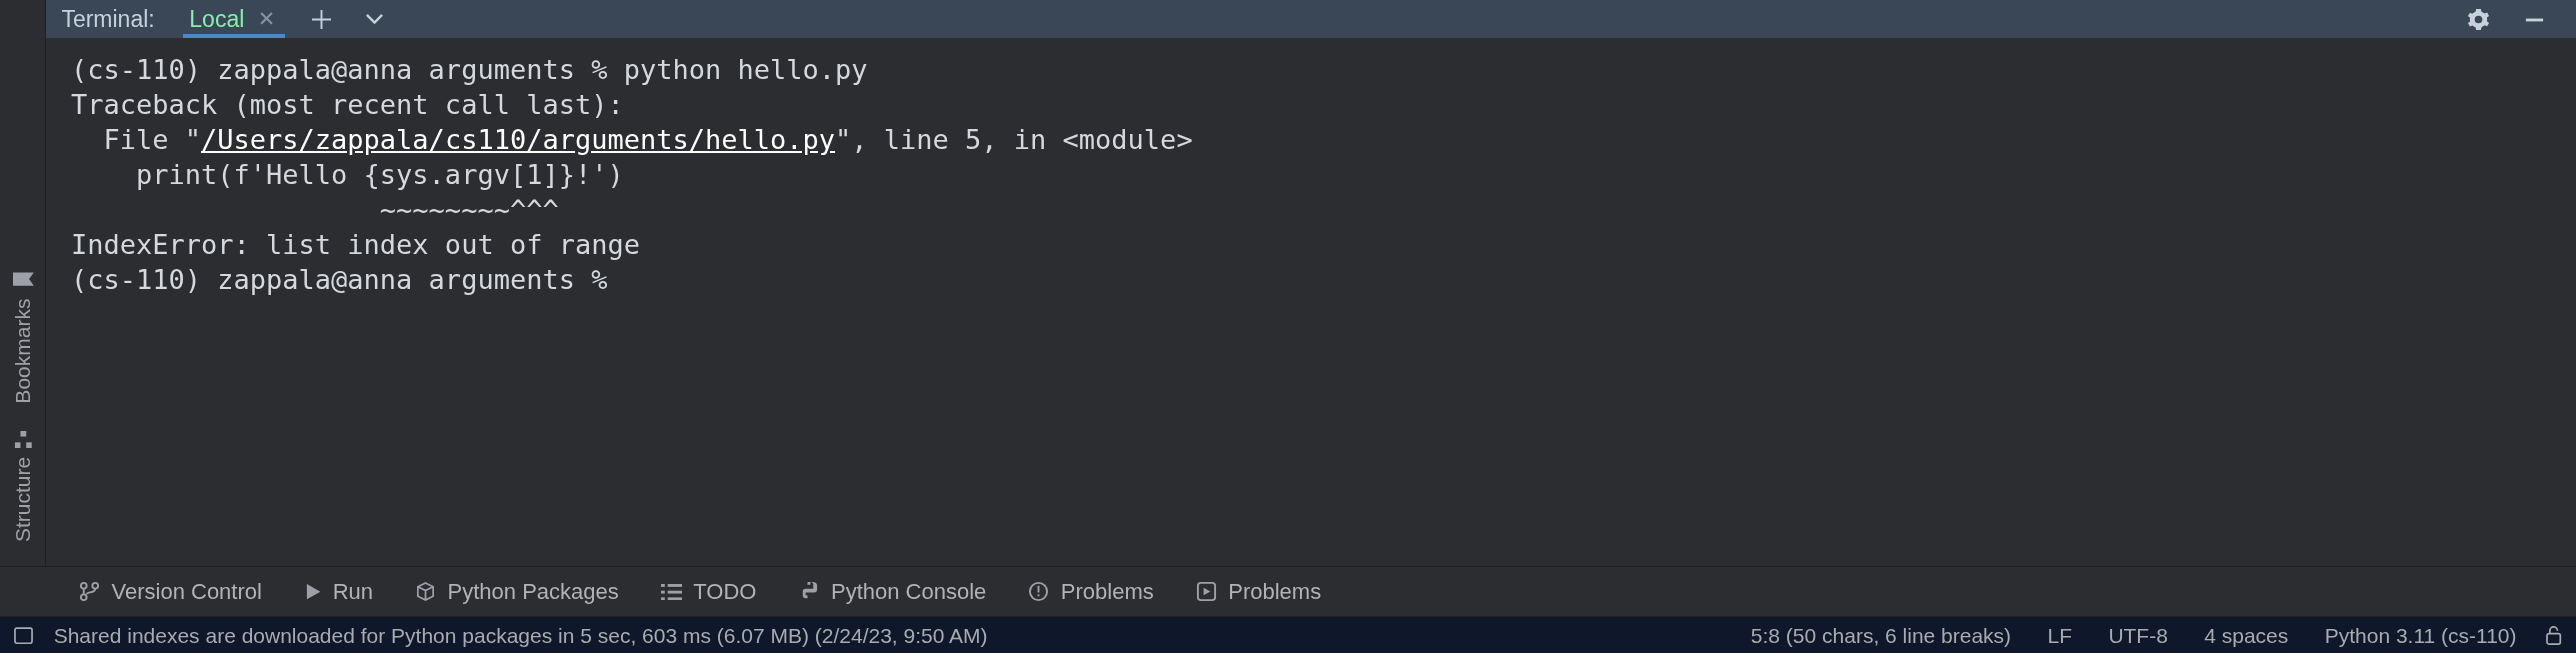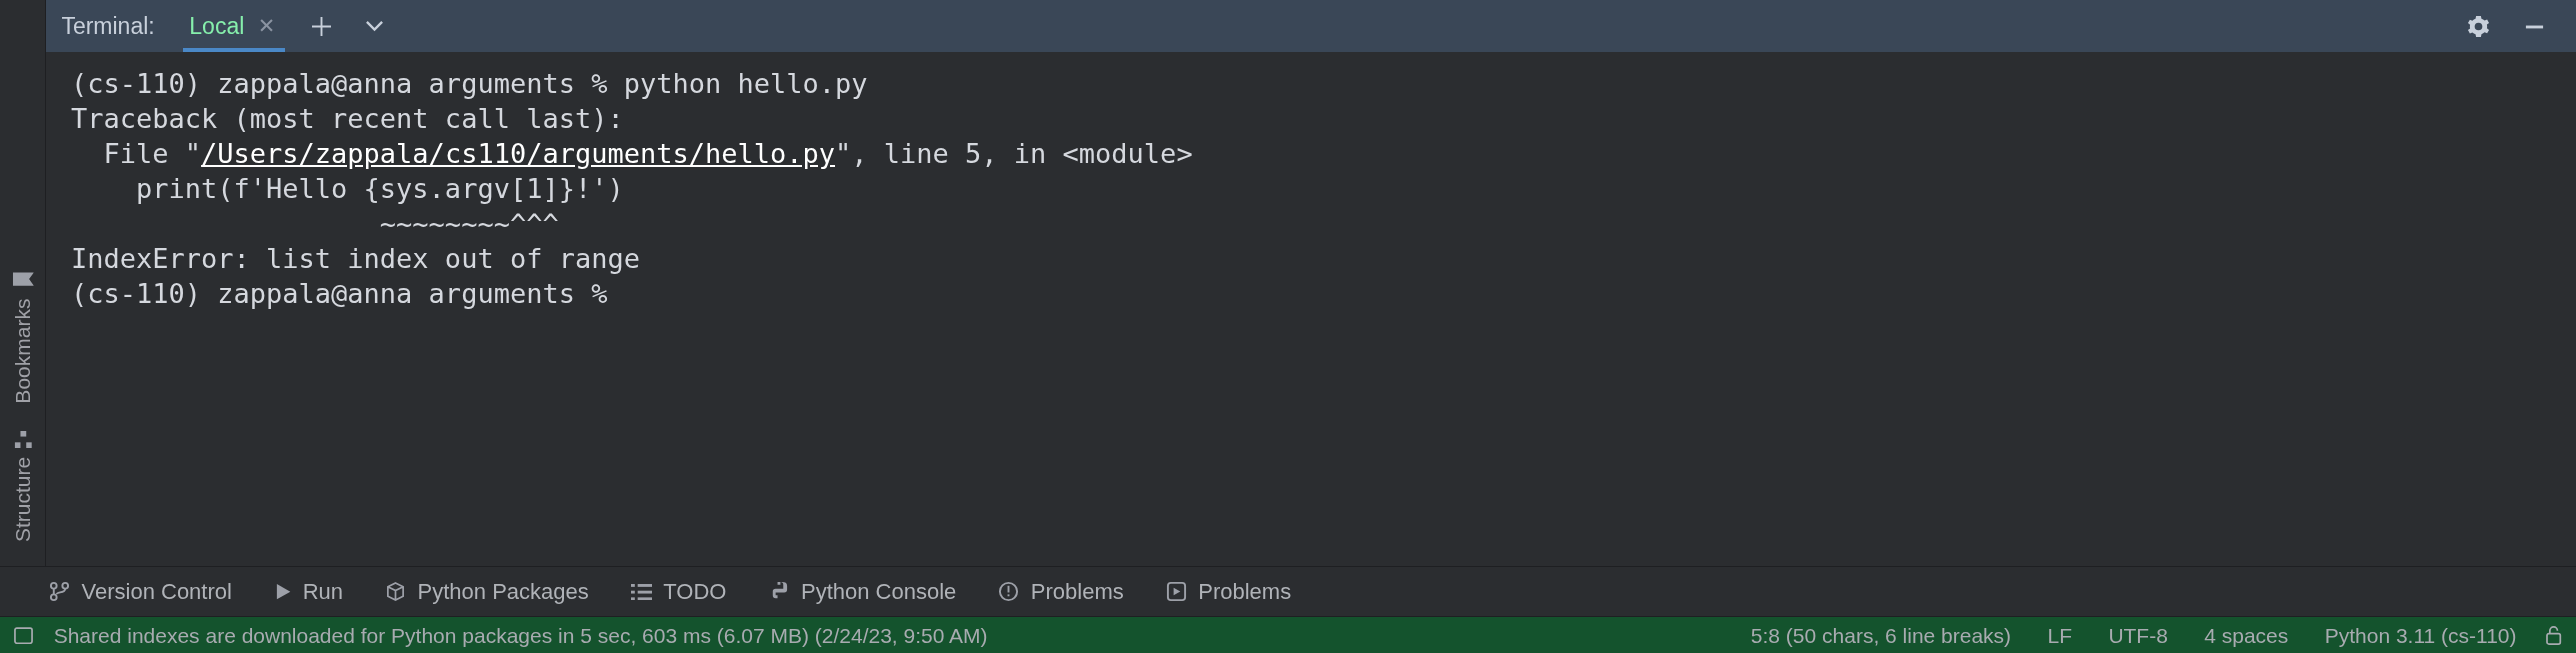--- a/index.html
+++ b/index.html
@@ -42,21 +42,21 @@
 .gutter-icon {
   transform: rotate(90deg);
   display: inline-flex;
 }
 .content-col {
   flex: 1;
   display: flex;
   flex-direction: column;
 }
 .term-header {
-  height: 52px;
+  height: 38px;
   background: #3a4757;
   display: flex;
   align-items: center;
   padding: 0 15.4px;
   gap: 3.8px;
 }
 .term-title {
   color: #c8d0db;
   font-size: 23px;
   padding-right: 17.3px;
@@ -112,21 +112,21 @@
   color: #ffffff;
   text-decoration: underline;
 }
 .bottom-tabs {
   height: 50px;
   background: #2b2d30;
   border-top: 1px solid #1e1f22;
   display: flex;
   align-items: stretch;
   gap: 0;
-  padding-left: 28px;
+  padding-left: 58px;
 }
 .btab {
   display: flex;
   align-items: center;
   gap: 11.5px;
   padding: 0 21px;
   color: #b0b3b8;
   font-size: 22px;
   cursor: pointer;
 }
@@ -134,21 +134,21 @@
   background: #383a3e;
   color: #dfe1e5;
 }
 .btab-icon {
   display: inline-flex;
   color: #9da0a8;
 }
 .btab.active .btab-icon { color: #cfd2d8; }
 .status-bar {
   height: 38px;
-  background: #14532d;
+  background: #0f172a;
   border-top: 1px solid #1e1f22;
   display: flex;
   align-items: center;
   padding: 0 13.5px;
   gap: 21px;
   font-size: 21px;
   color: #a8abb0;
 }
 .status-left { display: flex; align-items: center; gap: 13.5px; }
 .status-spacer { flex: 1; }

